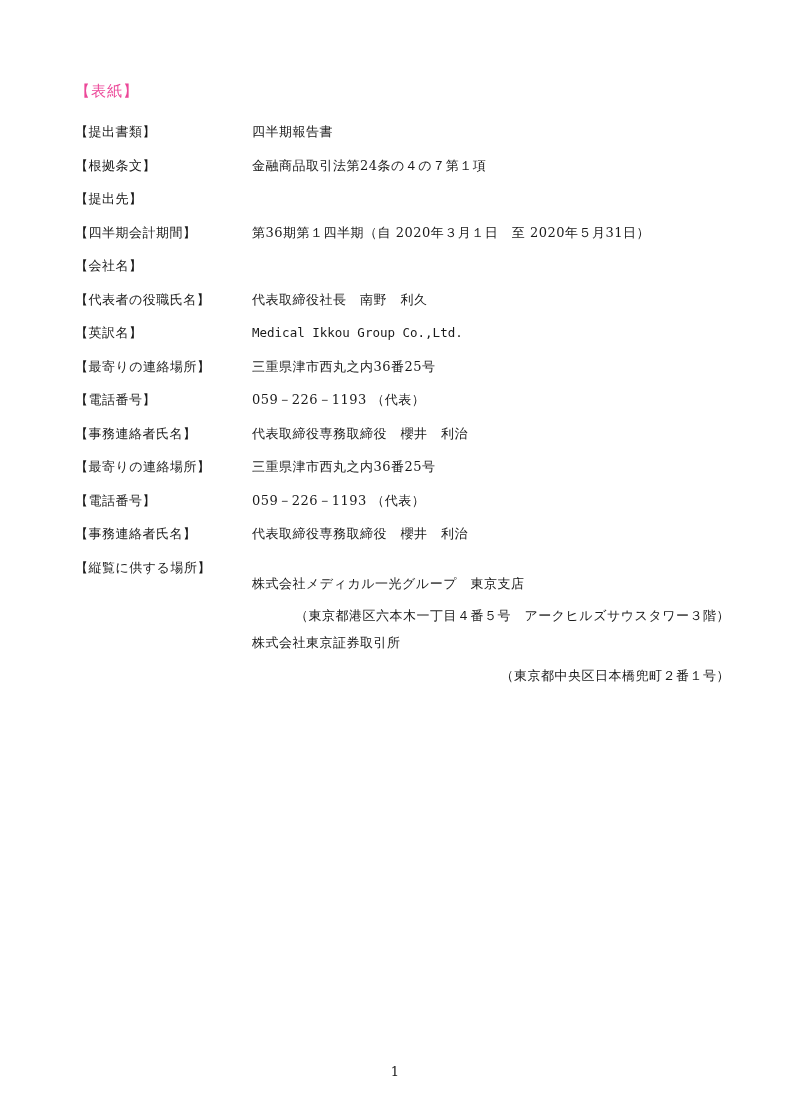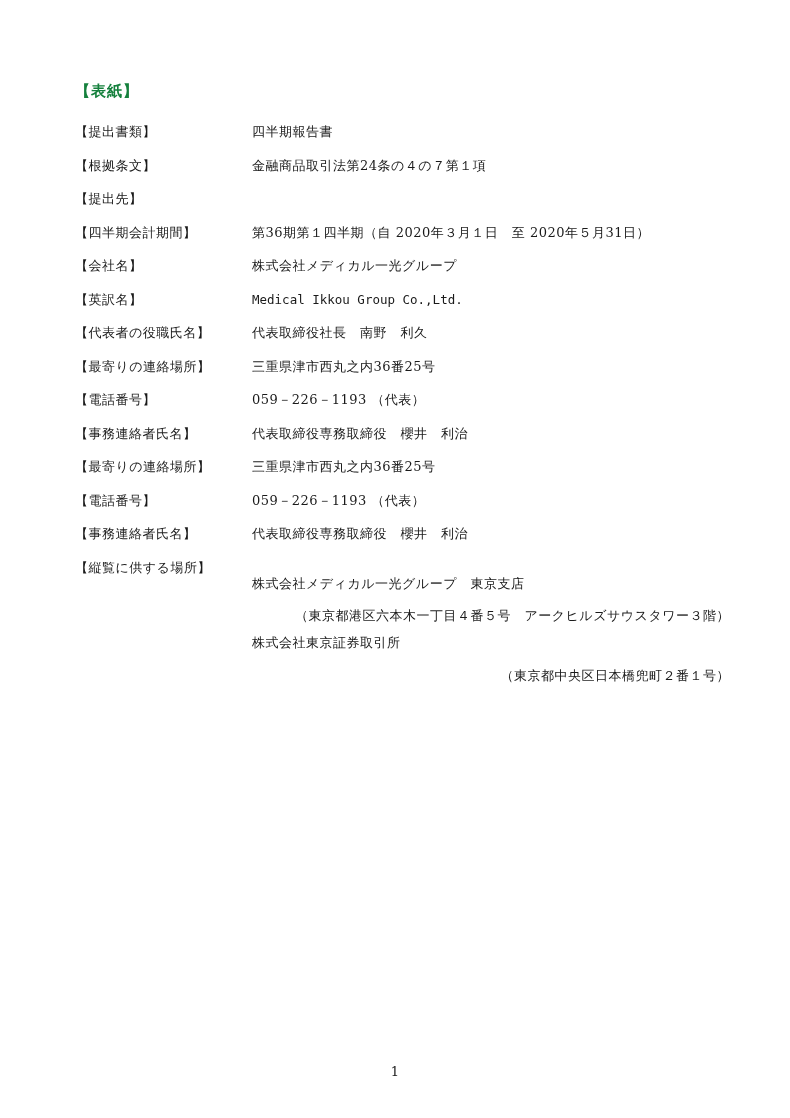--- a/index.html
+++ b/index.html
@@ -14,25 +14,25 @@
     overflow: hidden;
   }
   .content {
     position: absolute;
     left: 75px;
     top: 81px;
     right: 60px;
   }
   .doc-heading {
     font-size: 15px;
-    font-weight: bold;
+    font-weight: normal;
     line-height: 20px;
     letter-spacing: 1px;
     margin-bottom: 23px;
-    color: #15803d;
+    color: #ec4899;
   }
   .field-table { width: 100%; }
   .row {
     display: flex;
     align-items: flex-start;
     margin-bottom: 17px;
     font-size: 13px;
     line-height: 16.5px;
   }
   .label {
@@ -89,31 +89,30 @@
       </div>
 
 
       <div class="row">
         <div class="label">【四半期会計期間】</div>
         <div class="value">第36期第１四半期（自 2020年３月１日　至 2020年５月31日）</div>
       </div>
 
       <div class="row">
         <div class="label">【会社名】</div>
-        <div class="value">株式会社メディカル一光グループ</div>
+      </div>
+
+      <div class="row">
+        <div class="label">【代表者の役職氏名】</div>
+        <div class="value">代表取締役社長　南野　利久</div>
       </div>
 
       <div class="row">
         <div class="label">【英訳名】</div>
         <div class="value mono">Medical Ikkou Group Co.,Ltd.</div>
-      </div>
-
-      <div class="row">
-        <div class="label">【代表者の役職氏名】</div>
-        <div class="value">代表取締役社長　南野　利久</div>
       </div>
 
       <div class="row">
         <div class="label">【最寄りの連絡場所】</div>
         <div class="value">三重県津市西丸之内36番25号</div>
       </div>
 
       <div class="row">
         <div class="label">【電話番号】</div>
         <div class="value">059－226－1193 （代表）</div>

